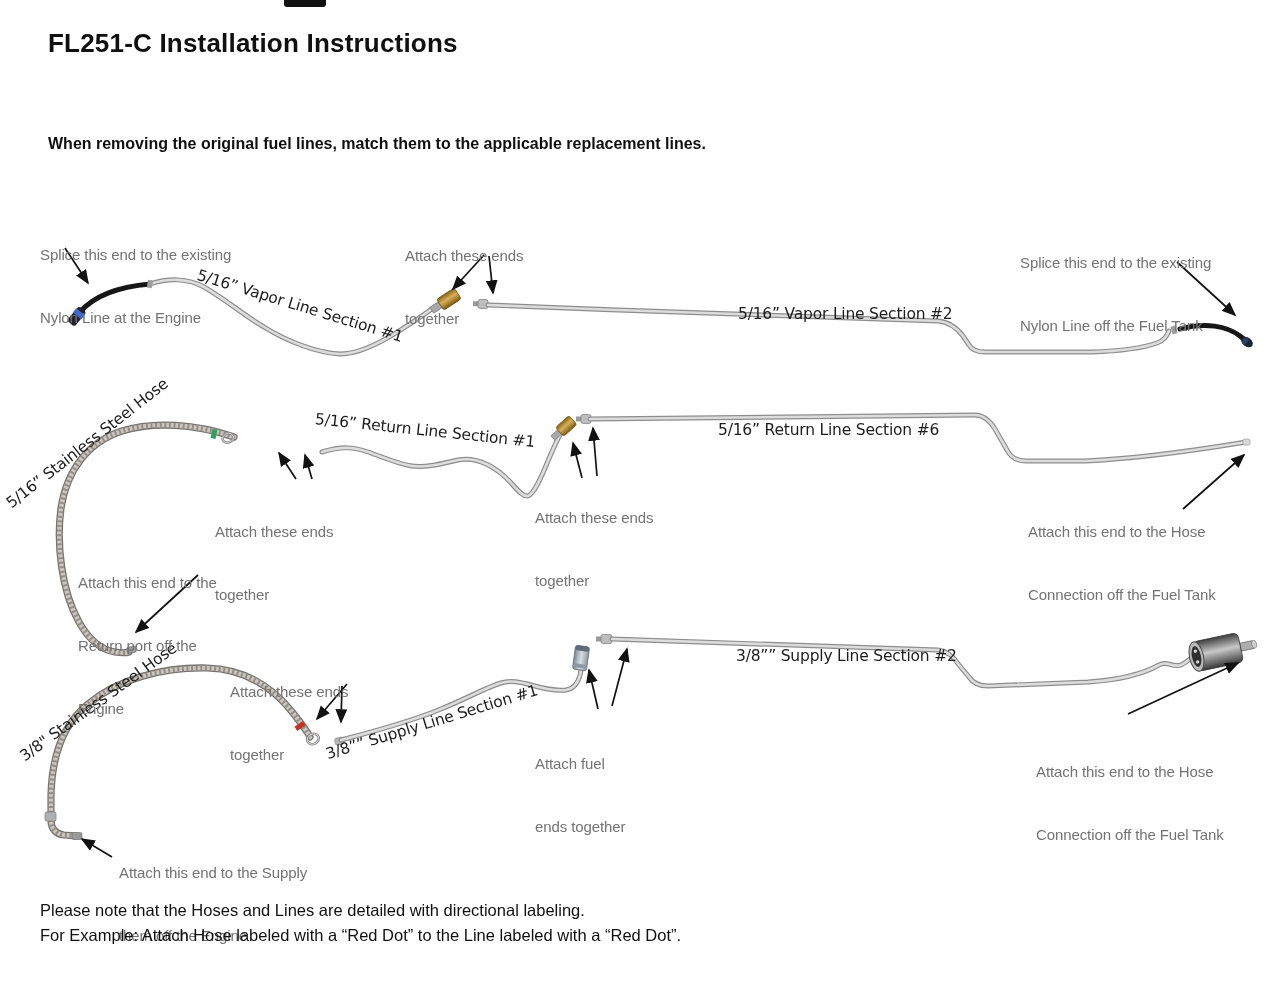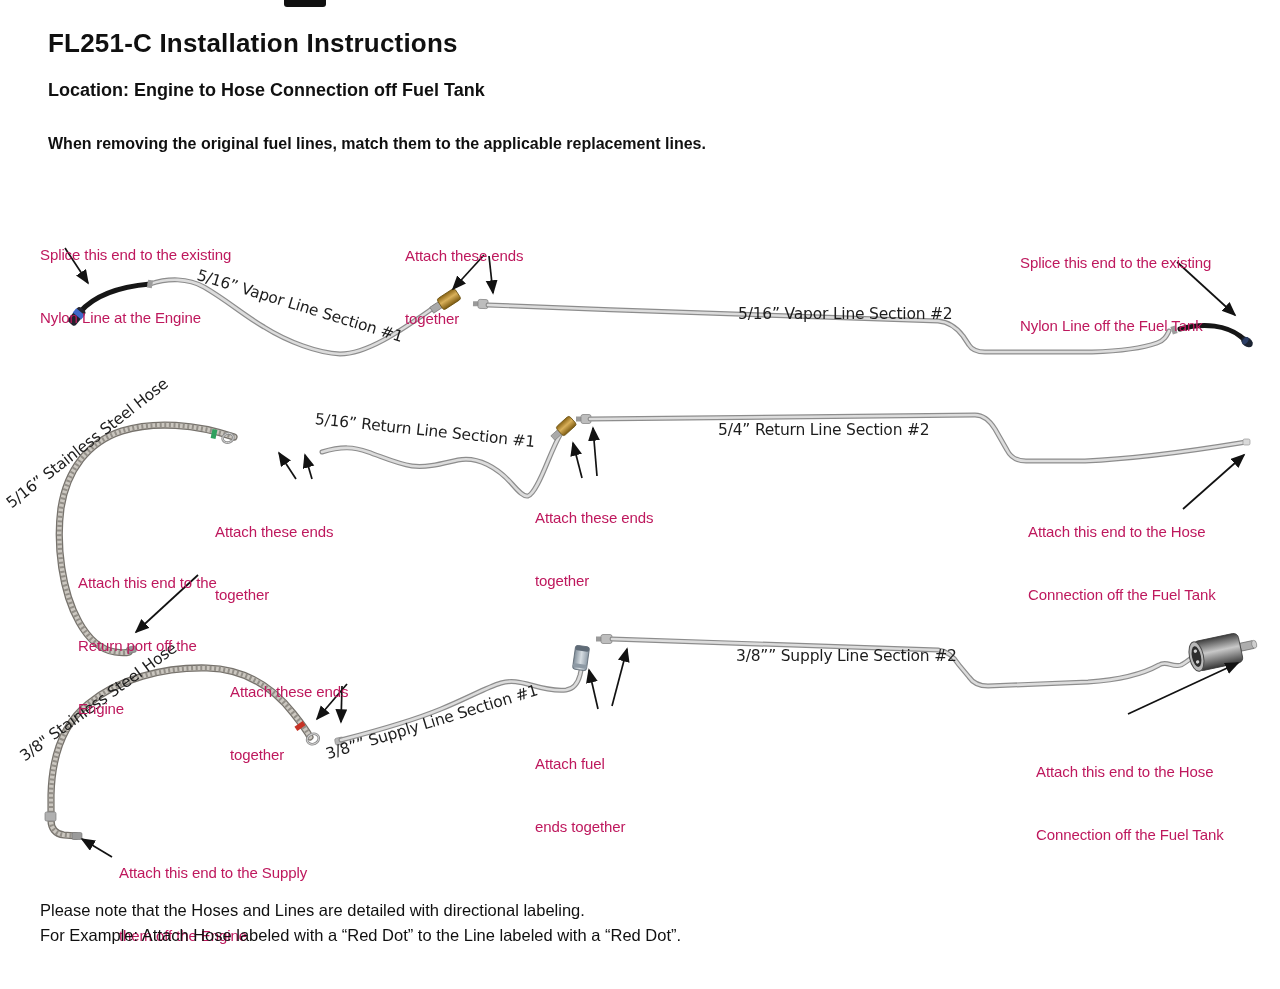--- a/index.html
+++ b/index.html
@@ -4,21 +4,21 @@
 <style>
   html,body{margin:0;padding:0;background:#ffffff;}
   #sheet{position:relative;width:1280px;height:989px;background:#ffffff;overflow:hidden;
          font-family:"Liberation Sans",sans-serif;color:#141414;}
   #art{position:absolute;left:0;top:0;width:1280px;height:989px;}
   .txt{position:absolute;white-space:pre;}
   .t-title{font-size:26px;font-weight:bold;letter-spacing:.2px;color:#101010;}
   .t-sub{font-size:18px;font-weight:bold;color:#101010;}
   .t-intro{font-size:16px;font-weight:bold;color:#101010;}
   .note{font-size:16.5px;font-weight:normal;color:#101010;}
-  .ann{font-size:15px;line-height:21px;color:#be185d;letter-spacing:-.1px;}
+  .ann{font-size:15px;line-height:21px;color:#737373;letter-spacing:-.1px;}
   .ann.center{text-align:left;}
   .lbl{font-size:15.5px;font-family:"DejaVu Sans",sans-serif;color:#1d1d1d;letter-spacing:-.2px;}
   .rot{transform-origin:0 0;}
   .rotb{transform-origin:0 100%;}
   #topbar{position:absolute;left:284px;top:0;width:42px;height:7px;background:#111;
           border-radius:0 0 3px 3px;}
   
   .m-out{fill:none;stroke:#8d8d8d;stroke-width:5;stroke-linecap:round;stroke-linejoin:round;}
   .m-in{fill:none;stroke:#dcdcdc;stroke-width:2.6;stroke-linecap:round;stroke-linejoin:round;}
   .h-out{fill:none;stroke:#76726c;stroke-width:7.2;stroke-linecap:round;stroke-linejoin:round;}
@@ -193,28 +193,27 @@
       <path class="arrow" d="M347,684 L317,719"></path>
       <path class="arrow" d="M342,686 L341,722"></path>
       <path class="arrow" d="M598,709 L589,670"></path>
       <path class="arrow" d="M612,706 L627,649"></path>
       <path class="arrow" d="M1128,714 L1238,663"></path>
       <path class="arrow" d="M112,857 L82,839"></path>
     </g>
   </svg>
 
   <div class="txt t-title" style="left:48px;top:28px">FL251-C Installation Instructions</div>
-  <div class="txt t-sub" style="left:48px;top:80px">Location: Engine to Hose Connection off Fuel Tank</div>
   <div class="txt t-intro" style="left:48px;top:135px">When removing the original fuel lines, match them to the applicable replacement lines.</div>
 
   <div class="txt lbl rot" style="left:200px;top:266px;transform:rotate(17deg)">5/16” Vapor Line Section #1</div>
   <div class="txt lbl" style="left:738px;top:305px">5/16” Vapor Line Section #2</div>
   <div class="txt lbl rotb" style="left:14px;top:494px;transform:rotate(-38deg)">5/16” Stainless Steel Hose</div>
   <div class="txt lbl rot" style="left:316px;top:410px;transform:rotate(6deg)">5/16” Return Line Section #1</div>
-  <div class="txt lbl" style="left:718px;top:421px">5/4” Return Line Section #2</div>
+  <div class="txt lbl" style="left:718px;top:421px">5/16” Return Line Section #6</div>
   <div class="txt lbl rotb" style="left:27px;top:747px;transform:rotate(-36deg)">3/8" Stainless Steel Hose</div>
   <div class="txt lbl rotb" style="left:329px;top:745px;transform:rotate(-17deg)">3/8”” Supply Line Section #1</div>
   <div class="txt lbl" style="left:736px;top:647px">3/8”” Supply Line Section #2</div>
 
   <div class="txt ann" style="left:40px;top:202px">
     <div>Splice this end to the existing</div>
     <div>Nylon Line at the Engine</div>
   </div>
   <div class="txt ann center" style="left:405px;top:203px;width:150px">
     <div>Attach these ends</div>

